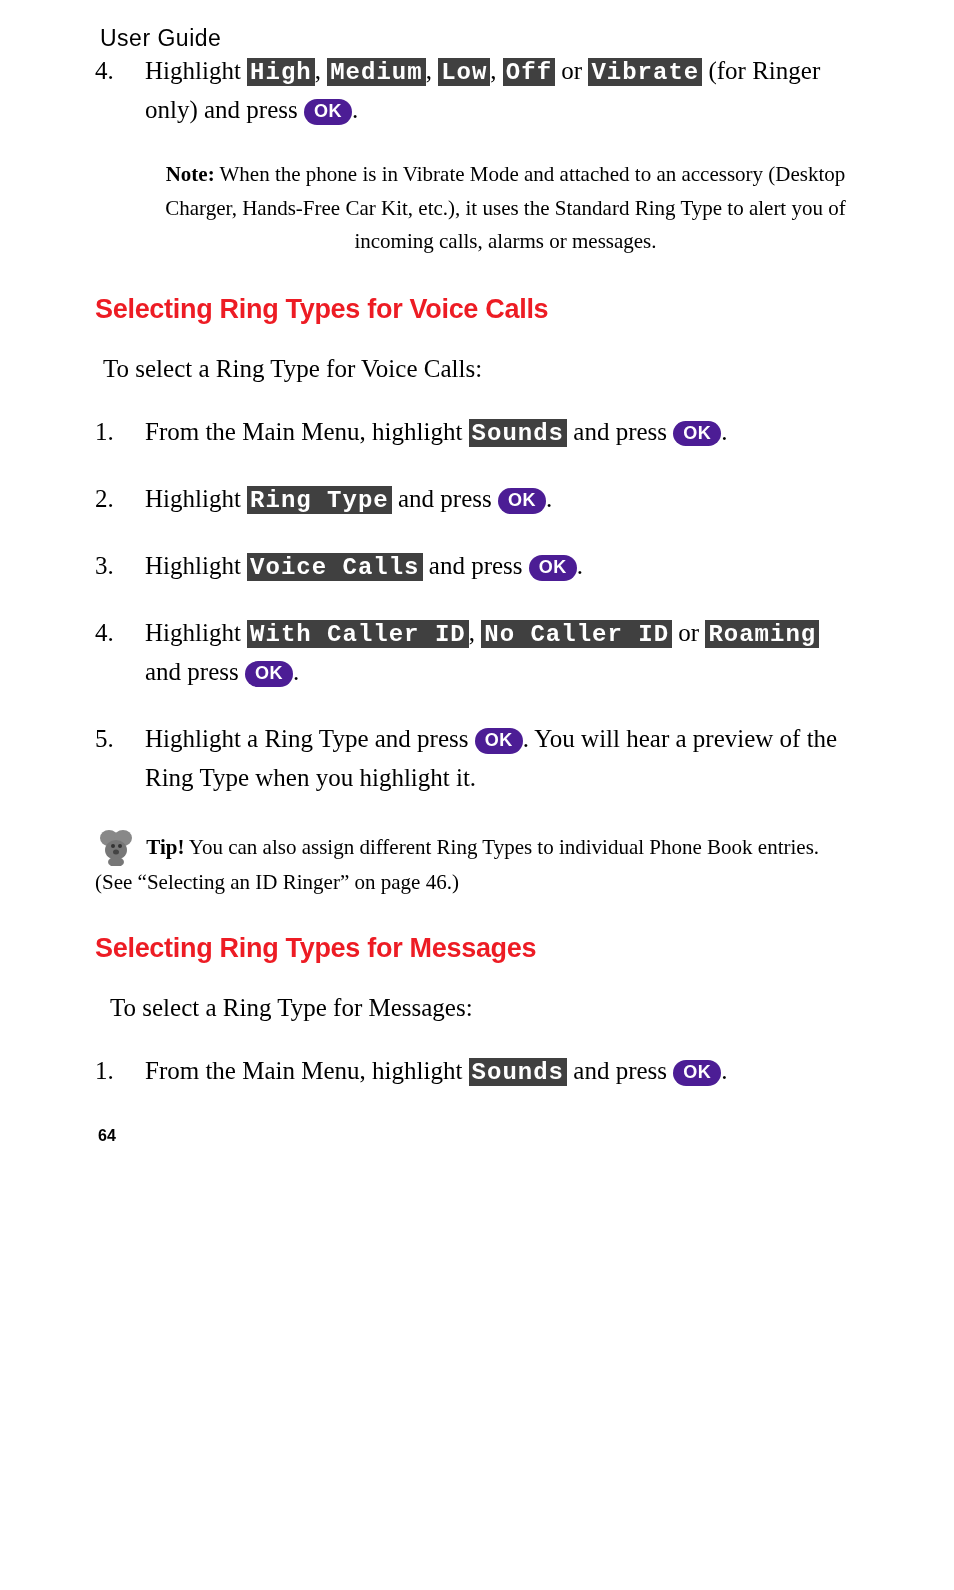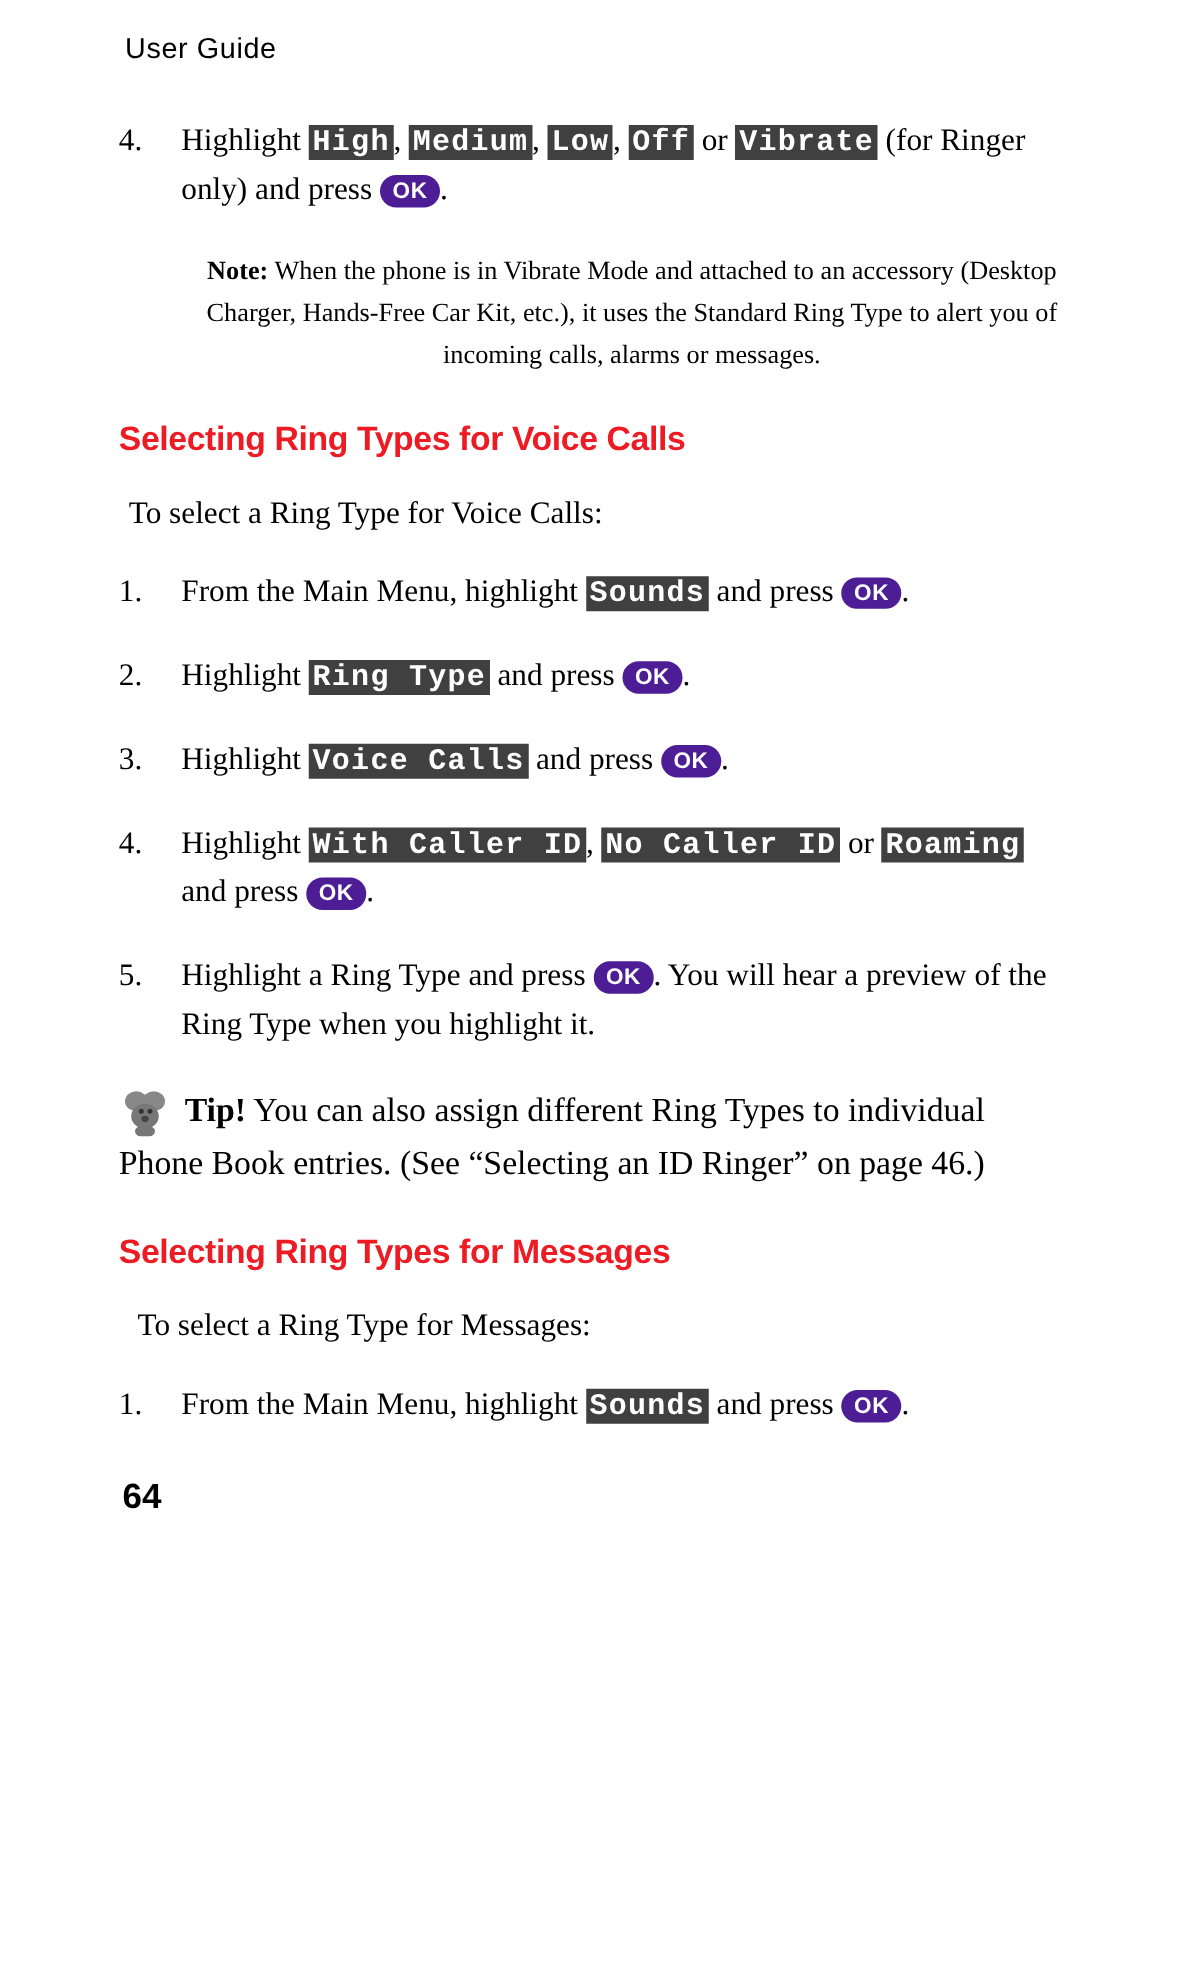--- a/index.html
+++ b/index.html
@@ -11,21 +11,20 @@
       width: 954px;
     }
     .page {
       padding: 25px 95px 40px 95px;
       box-sizing: border-box;
     }
     .running-header {
       font-family: Arial, Helvetica, sans-serif;
       font-size: 23px;
       letter-spacing: 0.5px;
-      margin-bottom: 42px;
       margin-left: 5px;
     }
     .ol-item {
       display: flex;
       margin-bottom: 28px;
       font-size: 25px;
       line-height: 1.55;
     }
     .ol-num {
       width: 50px;
@@ -76,38 +75,38 @@
     }
     .intro-line {
       font-size: 25px;
       margin-bottom: 30px;
       margin-left: 8px;
     }
     .intro-line.noindent {
       margin-left: 15px;
     }
     .tip-block {
-      font-size: 27px;
+      font-size: 21px;
       line-height: 1.55;
       margin: 25px 0 35px 0;
     }
     .tip-icon {
       display: inline-block;
       width: 40px;
       height: 40px;
       vertical-align: -12px;
       margin-right: 6px;
     }
     .tip-label {
       font-weight: bold;
     }
     .page-num {
       font-family: Arial, Helvetica, sans-serif;
       font-weight: bold;
-      font-size: 28px;
+      font-size: 16px;
       margin-top: 36px;
       margin-left: 3px;
     }
   </style>
 </head>
 <body>
 
 <div class="page">
 
   <div class="running-header">User Guide</div>

